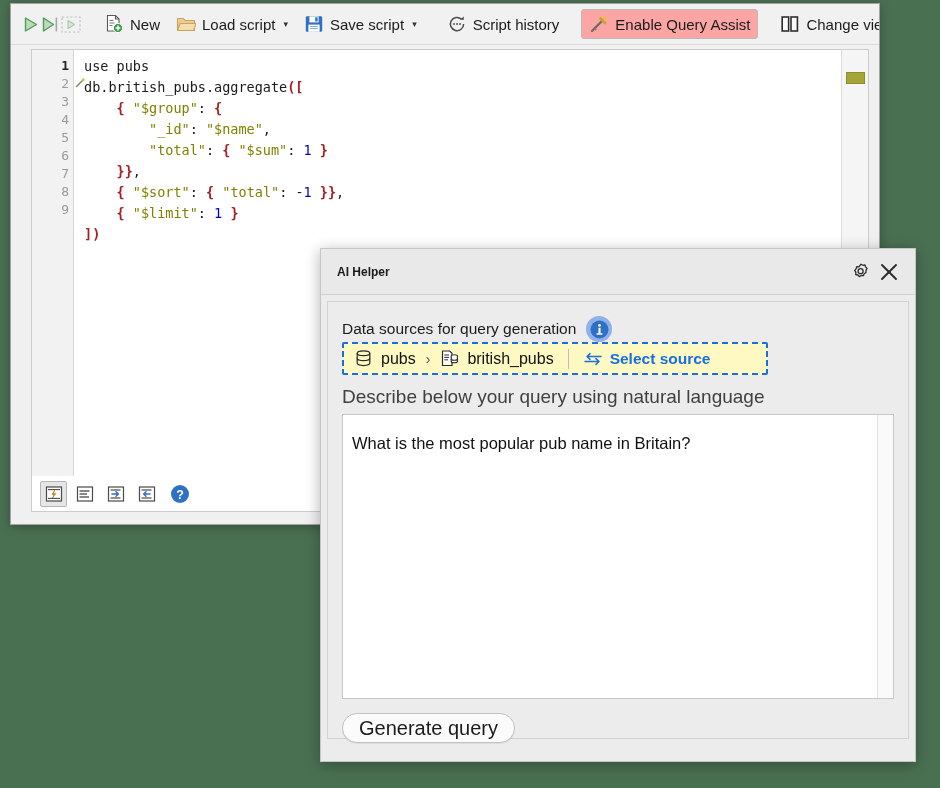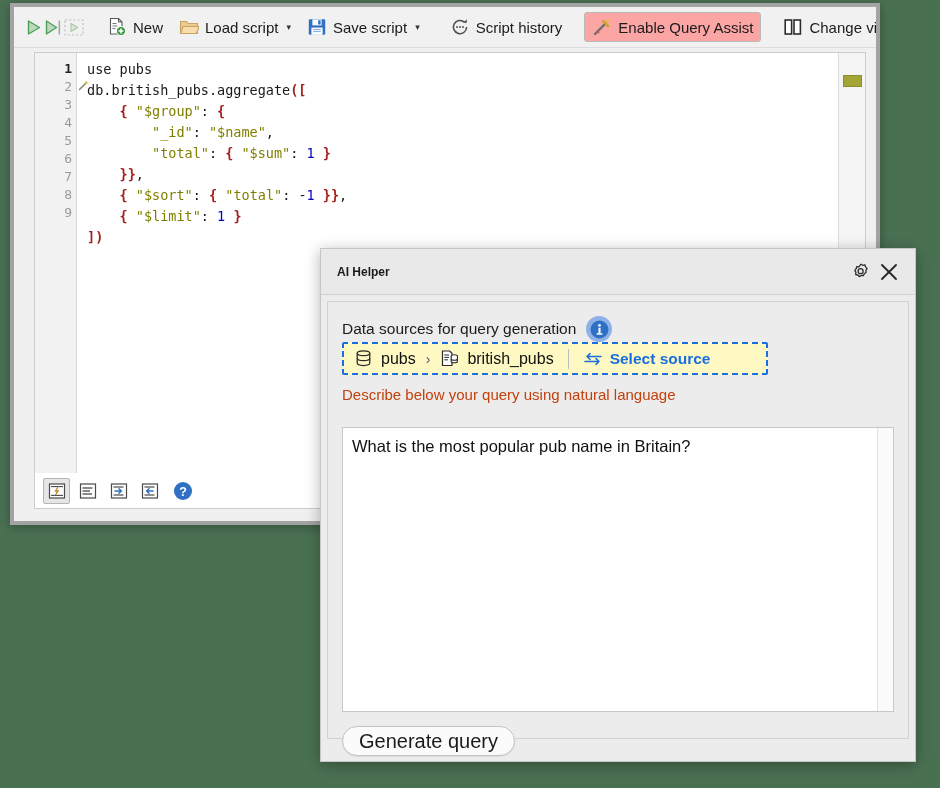--- a/index.html
+++ b/index.html
@@ -13,21 +13,21 @@
   }
 
   
   #editor-window {
     position: absolute;
     left: 10px;
     top: 3px;
     width: 870px;
     height: 522px;
     background: #f0f0f0;
-    border: 4px solid #a3a3a3;
+    border: 1px solid #a3a3a3;
     box-shadow: 0 2px 10px rgba(0,0,0,0.28);
     box-sizing: border-box;
     overflow: hidden;
   }
 
   
   #toolbar {
     position: absolute;
     left: 0; top: 0;
     width: 100%;
@@ -277,36 +277,36 @@
   #select-source-link {
     font-size: 15.5px;
     color: #1a6fe0;
     cursor: default;
     display: flex;
     align-items: center;
     gap: 7px;
     font-weight: bold;
   }
   #describe-label {
-    font-size: 15px;
-    color: #c2410c;
+    font-size: 19px;
+    color: #404040;
     margin-top: 11px;
-    margin-bottom: 24px;
+    margin-bottom: 6px;
   }
   #prompt-wrap {
     position: relative;
     height: 285px;
     background: #ffffff;
     border: 1px solid #c8c8c8;
     box-sizing: border-box;
     display: flex;
   }
   #prompt-text {
     flex: 1;
-    padding: 7px 9px;
+    padding: 17px 9px;
     font-size: 16.5px;
     color: #111;
     line-height: 22px;
     overflow: hidden;
   }
   #prompt-scroll {
     width: 15px;
     flex: 0 0 15px;
     background: #fafafa;
     border-left: 1px solid #e2e2e2;

